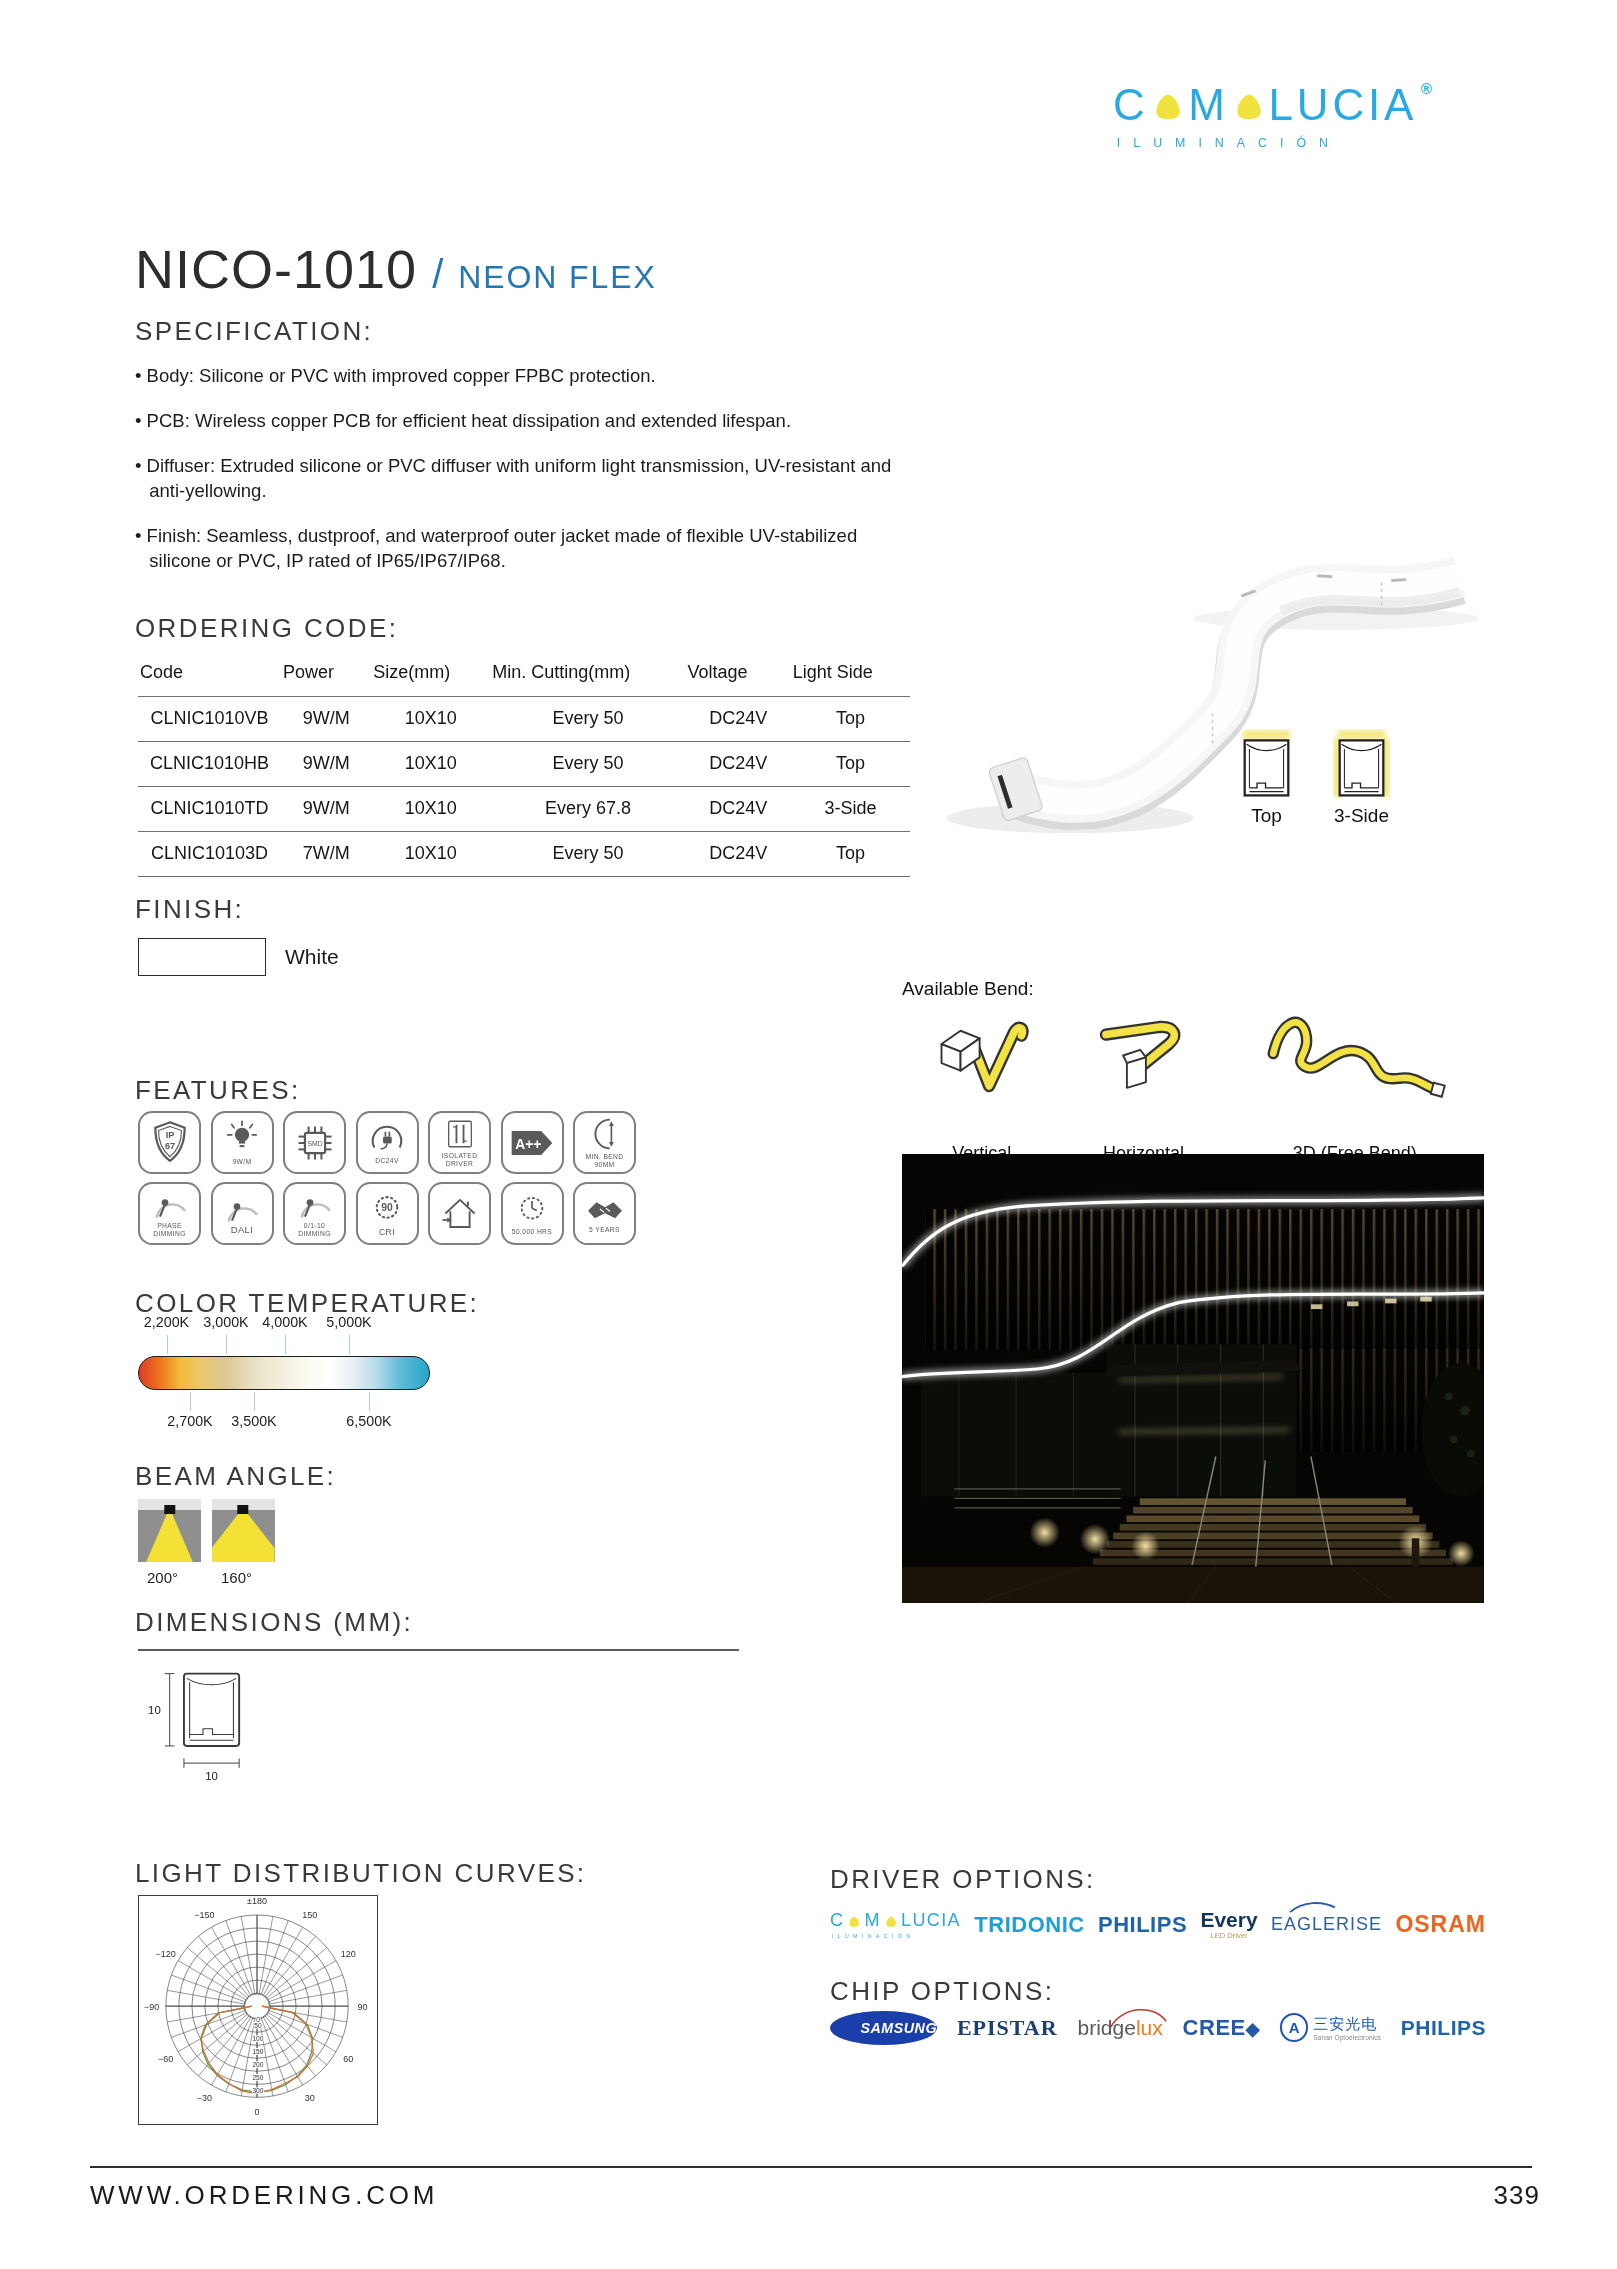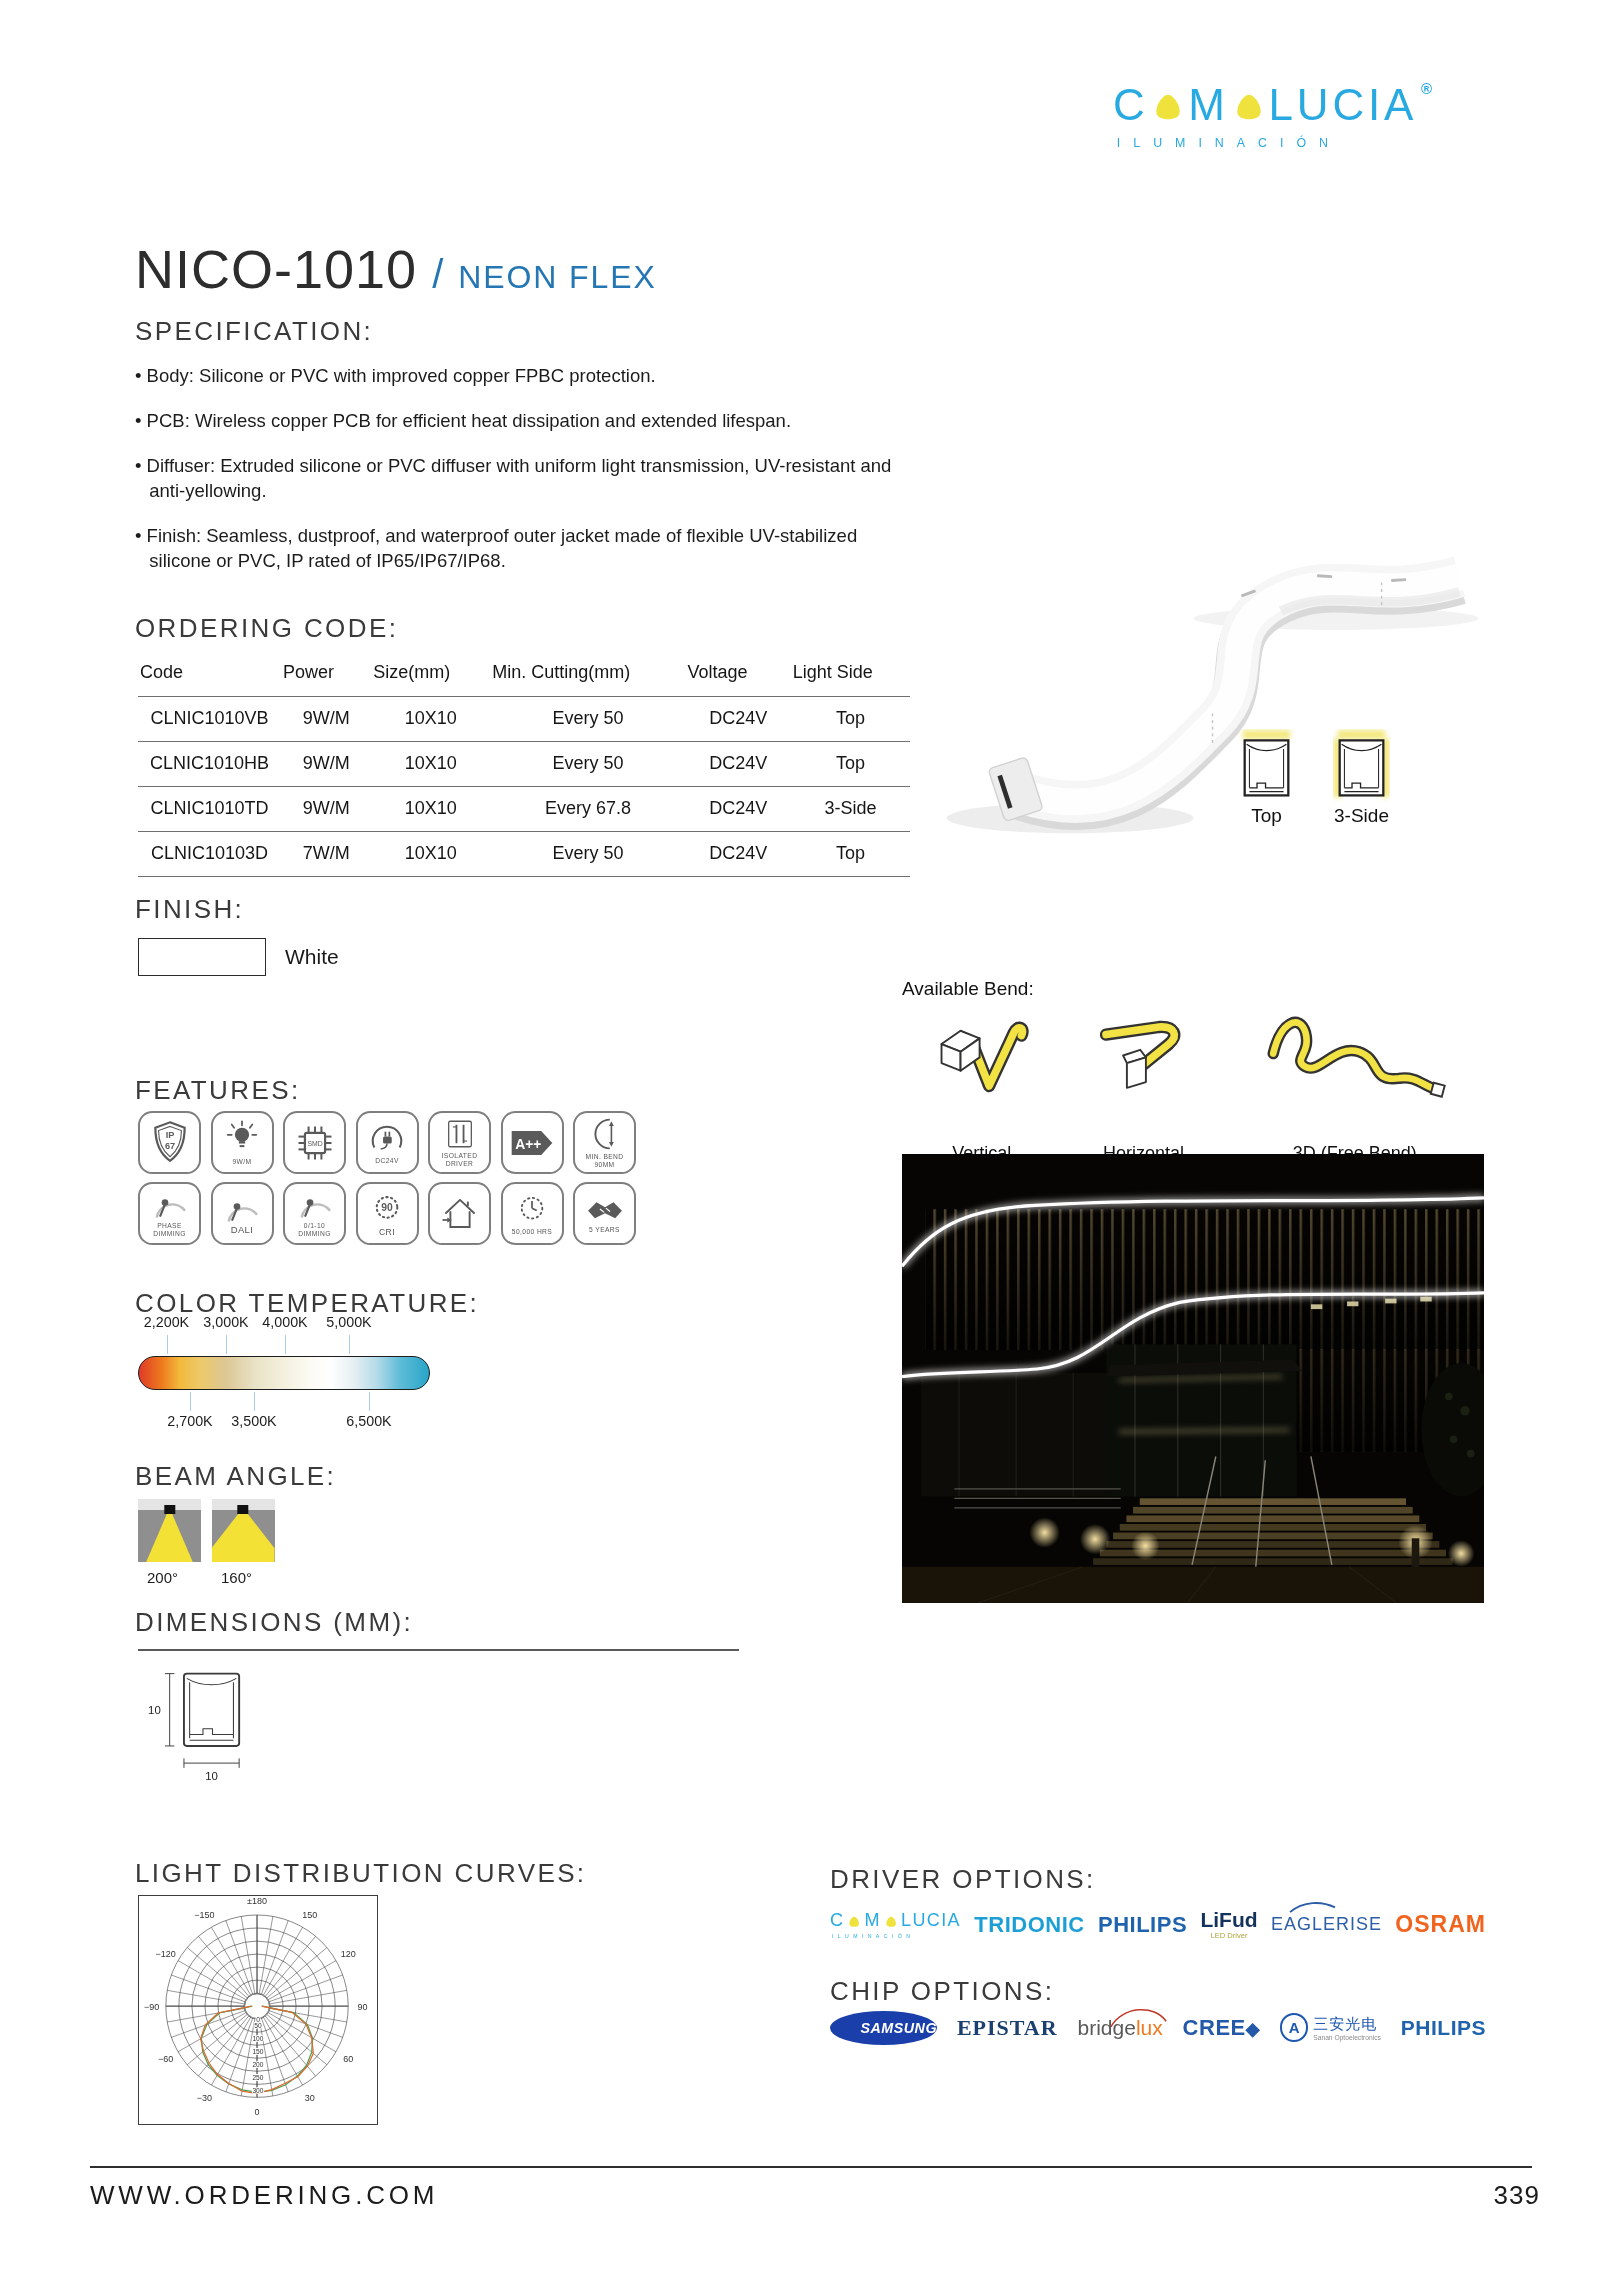--- a/index.html
+++ b/index.html
@@ -681,21 +681,21 @@
         <span class="logo-tri" style="transform:translateY(1.9px);"><svg width="14.3" height="12.4" viewBox="0 0 34 30">
               <path d="M17,2 C23,2 31,15 28,22 C25,28 9,28 6,22 C3,15 11,2 17,2 Z" fill="#f0e23c"></path>
             </svg></span>
         <span class="logo-text">LUCIA</span>
       </div>
       <div class="logo-sub">ILUMINACIÓN</div>
     </div>
     <span class="lg-tridonic">TRIDONIC</span>
     <span class="lg-philips">PHILIPS</span>
     <span class="lg-lifud">
-      <div class="t1">LiFud</div>
+      <div class="t1">Every</div>
       <div class="t2">LED Driver</div>
     </span>
     <span class="lg-eagle">
       <svg width="49" height="15" viewBox="0 0 52 16">
           <path d="M2,14 C16,2 36,2 50,9" fill="none" stroke="#2b5ea7" stroke-width="2"></path>
         </svg>
       <span>EAGLERISE</span>
     </span>
     <span class="lg-osram">OSRAM</span>
   </div>

